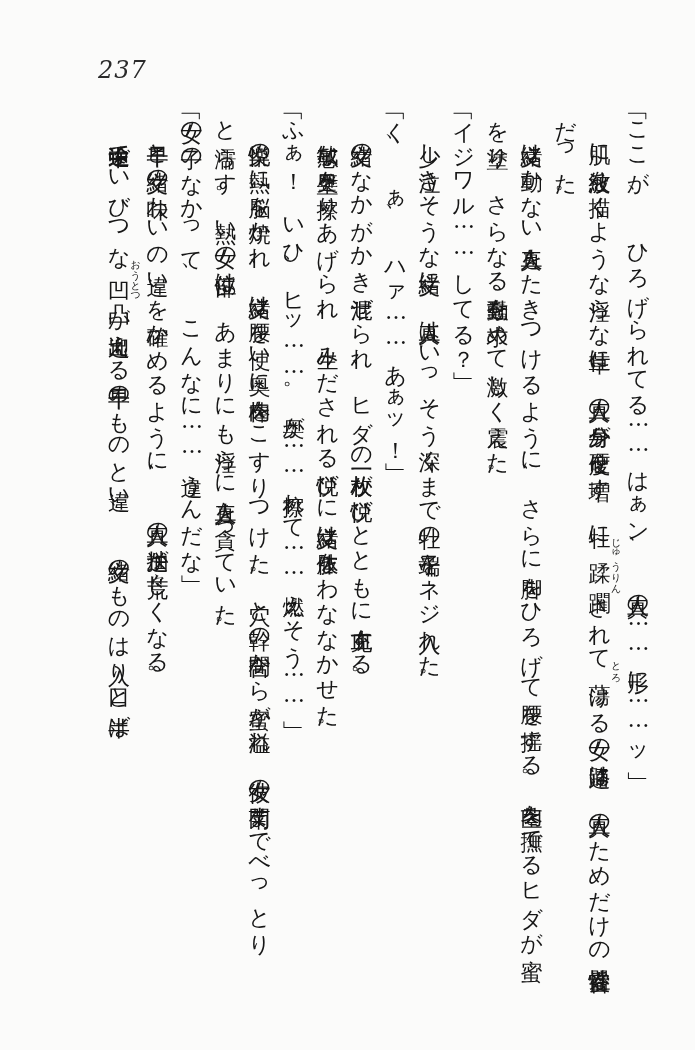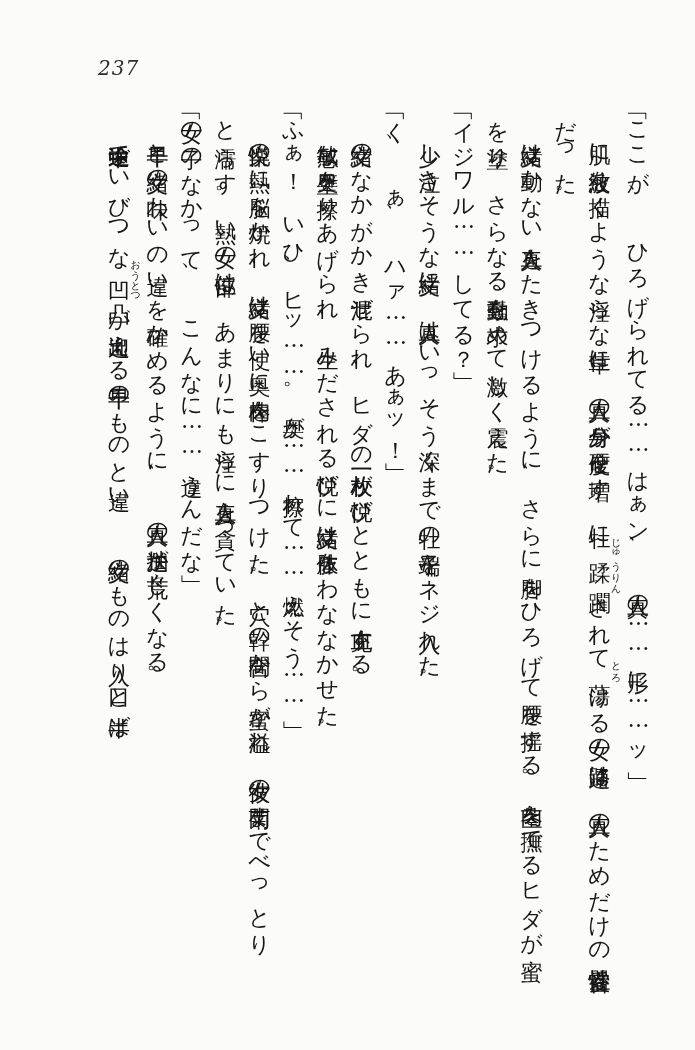--- a/index.html
+++ b/index.html
@@ -17,21 +17,21 @@
   .page {
     position: relative;
     width: 695px;
     height: 1050px;
     background: #fbfbfa;
   }
   .page-number {
     position: absolute;
     top: 56px;
     left: 98px;
-    font-size: 20px;
+    font-size: 24px;
     font-style: italic;
     color: #2b2b2b;
     letter-spacing: 1px;
   }
   .text-block {
     position: absolute;
     top: 106px;
     right: 40px;
     width: 580px;
     height: 852px;

